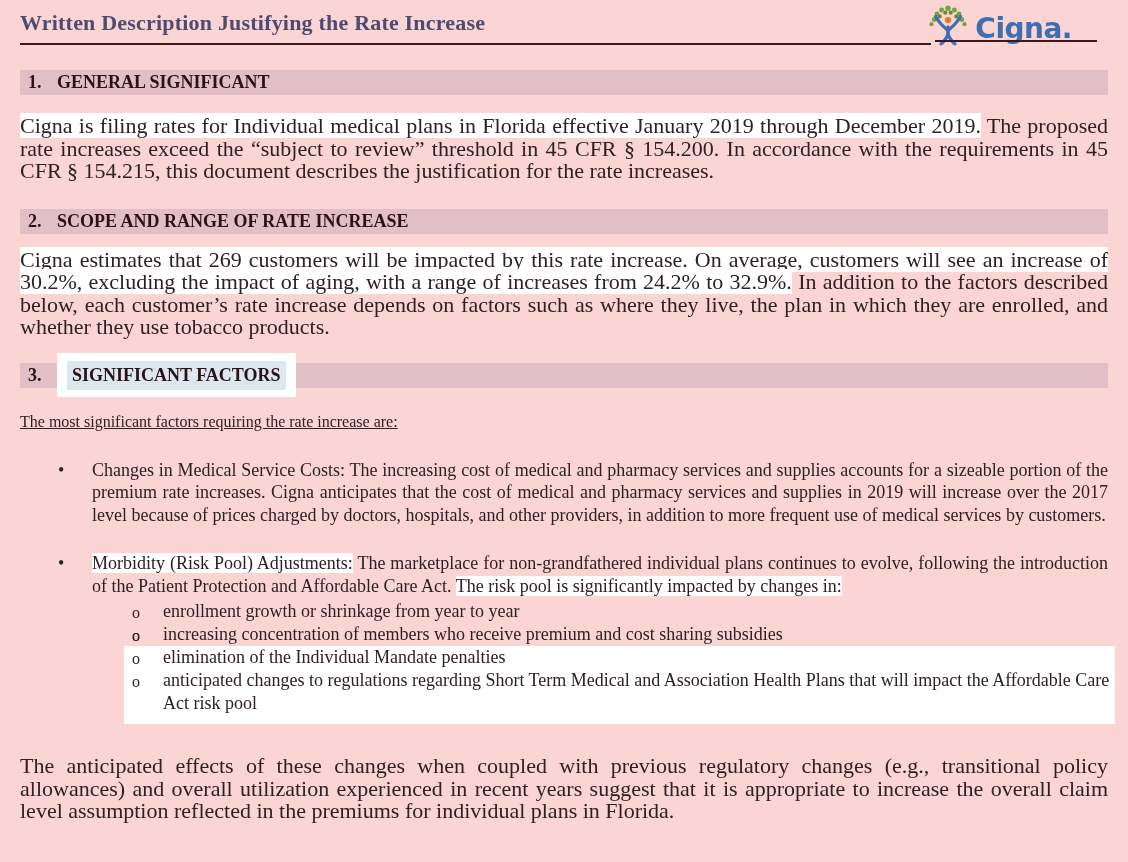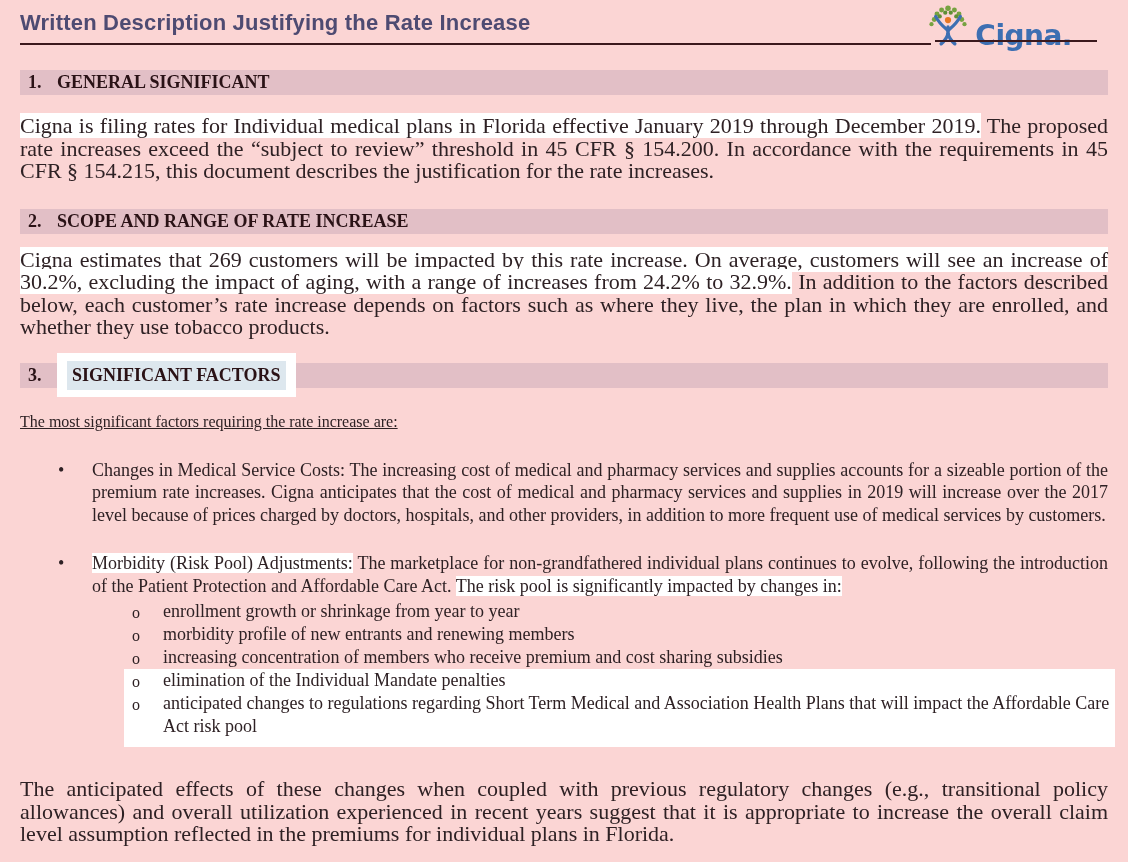--- a/index.html
+++ b/index.html
@@ -20,30 +20,30 @@
 
   
   .header-row {
     display: flex;
     justify-content: space-between;
     align-items: flex-start;
     padding: 8px 0 0 0;
     height: 62px;
   }
   .doc-title {
-    font-family: Liberation Sans, sans-serif;
+    font-family: Liberation Serif, serif;
     font-size: 22px;
     font-weight: bold;
     color: var(--title-color, #4e4b72);
     letter-spacing: 0.2px;
     padding-top: 2px;
   }
   .logo {
     display: flex;
-    align-items: flex-end;
+    align-items: center;
     gap: 5px;
     margin-right: 36px;
     margin-top: -4px;
   }
   .logo-text {
     font-family: "DejaVu Sans", sans-serif;
     font-size: 28px;
     font-weight: bold;
     color: var(--logo-blue, #3d6fb2);
     letter-spacing: -0.5px;
@@ -208,21 +208,21 @@
 
     <div class="bullet">
       <span class="bullet-marker">•</span><span class="hl">Morbidity (Risk Pool) Adjustments:</span><span> The marketplace for non-grandfathered individual plans continues to evolve, following the introduction of the Patient Protection and Affordable Care Act. </span><span class="hl">The risk pool is significantly impacted by changes in:</span>
     </div>
 
     <div class="subs">
       <div class="sub">
         <span class="sub-marker">o</span><span>enrollment growth or shrinkage from year to year</span>
       </div>
       <div class="sub">
-        <span class="sub-marker">o</span><span>morbidity profile of new entrants and renewing members</span>
+        <span class="sub-marker">o</span>
       </div>
       <div class="sub">
         <span class="sub-marker">o</span><span>increasing concentration of members who receive premium and cost sharing subsidies</span>
       </div>
       <div class="sub hl-block">
         <span class="sub-marker">o</span><span>elimination of the Individual Mandate penalties</span>
       </div>
       <div class="sub hl-block">
         <span class="sub-marker">o</span><span>anticipated changes to regulations regarding Short Term Medical and Association Health Plans that will impact the Affordable Care Act risk pool</span>
       </div>

